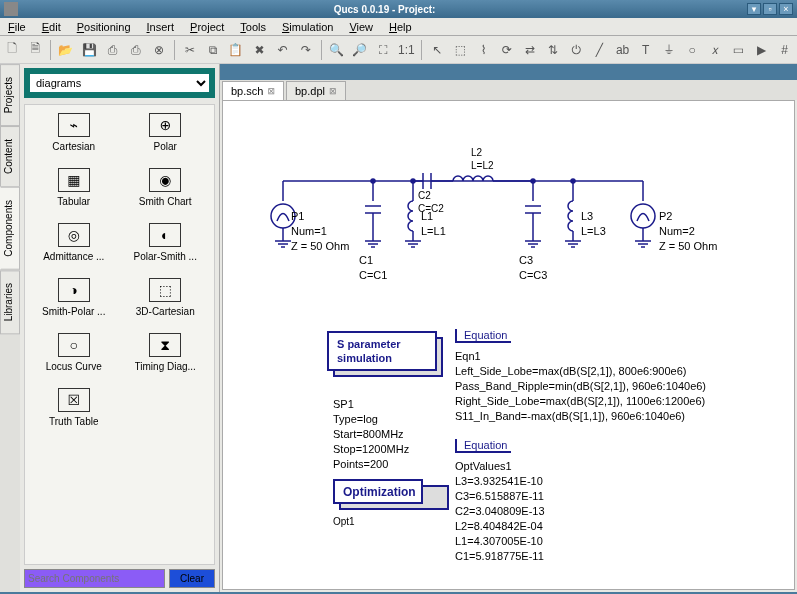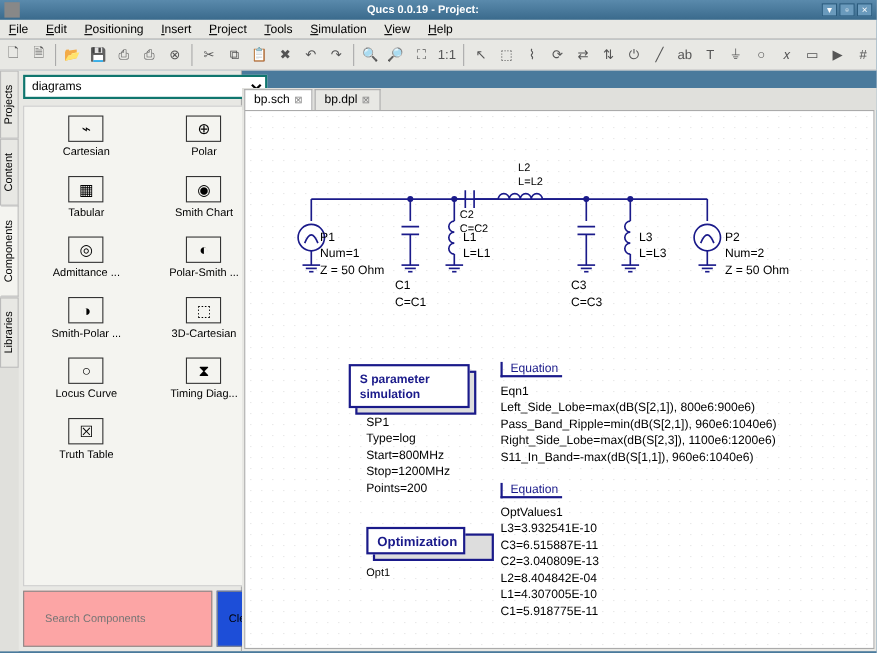--- a/index.html
+++ b/index.html
@@ -15,27 +15,27 @@
 .toolbar { height: 28px; background: #e8e8e4; display: flex; align-items: center; padding: 2px; gap: 3px; border-bottom: 1px solid #ccc; }
 .toolbar .sep { width: 1px; height: 20px; background: #aaa; margin: 0 2px; }
 .toolbar .tbtn { width: 22px; height: 22px; border: 1px solid transparent; display: flex; align-items: center; justify-content: center; font-size: 12px; color: #555; }
 .main { display: flex; height: 528px; }
 .sidepanel { width: 220px; background: #e8e8e4; display: flex; border-right: 1px solid #aaa; }
 .vtabs { width: 20px; display: flex; flex-direction: column; background: #e0e0dc; }
 .vtab { writing-mode: vertical-rl; transform: rotate(180deg); padding: 12px 2px; border: 1px solid #bbb; background: #e8e8e4; font-size: 10px; text-align: center; cursor: default; }
 .vtab.active { background: #f4f4f0; border-right: 1px solid #f4f4f0; }
 .panelbody { flex: 1; display: flex; flex-direction: column; padding: 4px; }
 .combo { display: flex; margin-bottom: 6px; }
-.combo select { flex: 1; background: #fff; border: 2px solid #0f766e; padding: 2px; font-size: 11px; }
+.combo select { flex: 1; background: #fff; border: 6px solid #0f766e; padding: 2px; font-size: 11px; }
 .grid { flex: 1; background: #f4f4f0; border: 1px solid #ccc; padding: 8px; display: grid; grid-template-columns: 1fr 1fr; gap: 16px 10px; align-content: start; overflow-y: auto; }
 .gitem { display: flex; flex-direction: column; align-items: center; gap: 4px; cursor: default; }
 .gitem .gicon { width: 32px; height: 24px; border: 1px solid #333; display: flex; align-items: center; justify-content: center; font-size: 14px; }
 .gitem .glabel { font-size: 10px; text-align: center; white-space: nowrap; overflow: hidden; text-overflow: ellipsis; max-width: 80px; }
 .searchbar { display: flex; margin-top: 4px; gap: 4px; }
-.searchbar input { flex: 1; border: 1px solid #888; padding: 19px; font-size: 10px; background: #fca5a5; }
+.searchbar input { flex: 1; border: 1px solid #888; padding: 3px; font-size: 10px; background: #8b5cf6; }
 .searchbar button { padding: 3px 10px; border: 1px solid #888; background: #1d4ed8; font-size: 10px; }
 .editor { flex: 1; display: flex; flex-direction: column; background: #e8e8e4; margin-top: 16px; }
 .tabs { height: 20px; display: flex; align-items: flex-end; padding-left: 2px; background: #e0e0dc; }
 .tab { padding: 3px 8px; background: #e8e8e4; border: 1px solid #aaa; border-bottom: none; margin-right: 2px; display: flex; align-items: center; gap: 4px; font-size: 10px; }
 .tab .x { color: #888; font-size: 9px; }
 .tab.active { background: #fff; }
 .canvas { flex: 1; background: #fff; position: relative; overflow: hidden; border: 1px solid #aaa; margin: 0 2px 2px; }
 .dots { position: absolute; inset: 0; background-image: radial-gradient(circle, #ccc 0.5px, transparent 0.5px); background-size: 10px 10px; opacity: 0.7; }
 .schematic { position: absolute; inset: 0; }
 .txt { position: absolute; font-size: 10px; color: #000; line-height: 14px; white-space: pre; }
@@ -271,45 +271,45 @@
 <span>Z = 50 Ohm</span></div>
         <div class="txt" style="left:198px;top:108px"><span>L1</span>
 <span>L=L1</span></div>
         <div class="txt" style="left:358px;top:108px"><span>L3</span>
 <span>L=L3</span></div>
         <div class="txt" style="left:136px;top:152px"><span>C1</span>
 <span>C=C1</span></div>
         <div class="txt" style="left:296px;top:152px"><span>C3</span>
 <span>C=C3</span></div>
 
-        <div class="box3d" style="left:94px;top:230px;width:110px;height:40px">
+        <div class="box3d" style="left:104px;top:230px;width:110px;height:40px">
           <div class="shadow" style="left:6px;top:6px;width:110px;height:40px"></div>
           <div class="face" style="left:0;top:0;width:110px;height:40px">
             <div class="label"><span>S parameter</span><br><span>simulation</span></div>
           </div>
         </div>
-        <div class="txt" style="left:110px;top:276px"><span>SP1</span>
+        <div class="txt" style="left:110px;top:296px"><span>SP1</span>
 <span>Type=log</span>
 <span>Start=800MHz</span>
 <span>Stop=1200MHz</span>
 <span>Points=200</span></div>
 
         <div class="box3d" style="left:110px;top:378px;width:110px;height:25px">
           <div class="shadow" style="left:6px;top:6px;width:110px;height:25px"></div>
           <div class="face" style="left:0;top:0;width:90px;height:25px">
               <div class="label">Optimization</div>
             </div>
         </div>
         <div class="txt" style="left:110px;top:414px">Opt1</div>
 
         <div class="eq-label" style="left:232px;top:228px">Equation</div>
         <div class="txt" style="left:232px;top:248px"><span>Eqn1</span>
 <span>Left_Side_Lobe=max(dB(S[2,1]), 800e6:900e6)</span>
 <span>Pass_Band_Ripple=min(dB(S[2,1]), 960e6:1040e6)</span>
-<span>Right_Side_Lobe=max(dB(S[2,3]), 1100e6:1200e6)</span>
+<span>Right_Side_Lobe=max(dB(S[2,1]), 1100e6:1200e6)</span>
 <span>S11_In_Band=-max(dB(S[1,1]), 960e6:1040e6)</span></div>
 
         <div class="eq-label" style="left:232px;top:338px">Equation</div>
         <div class="txt" style="left:232px;top:358px"><span>OptValues1</span>
 <span>L3=3.932541E-10</span>
 <span>C3=6.515887E-11</span>
 <span>C2=3.040809E-13</span>
 <span>L2=8.404842E-04</span>
 <span>L1=4.307005E-10</span>
 <span>C1=5.918775E-11</span></div>

